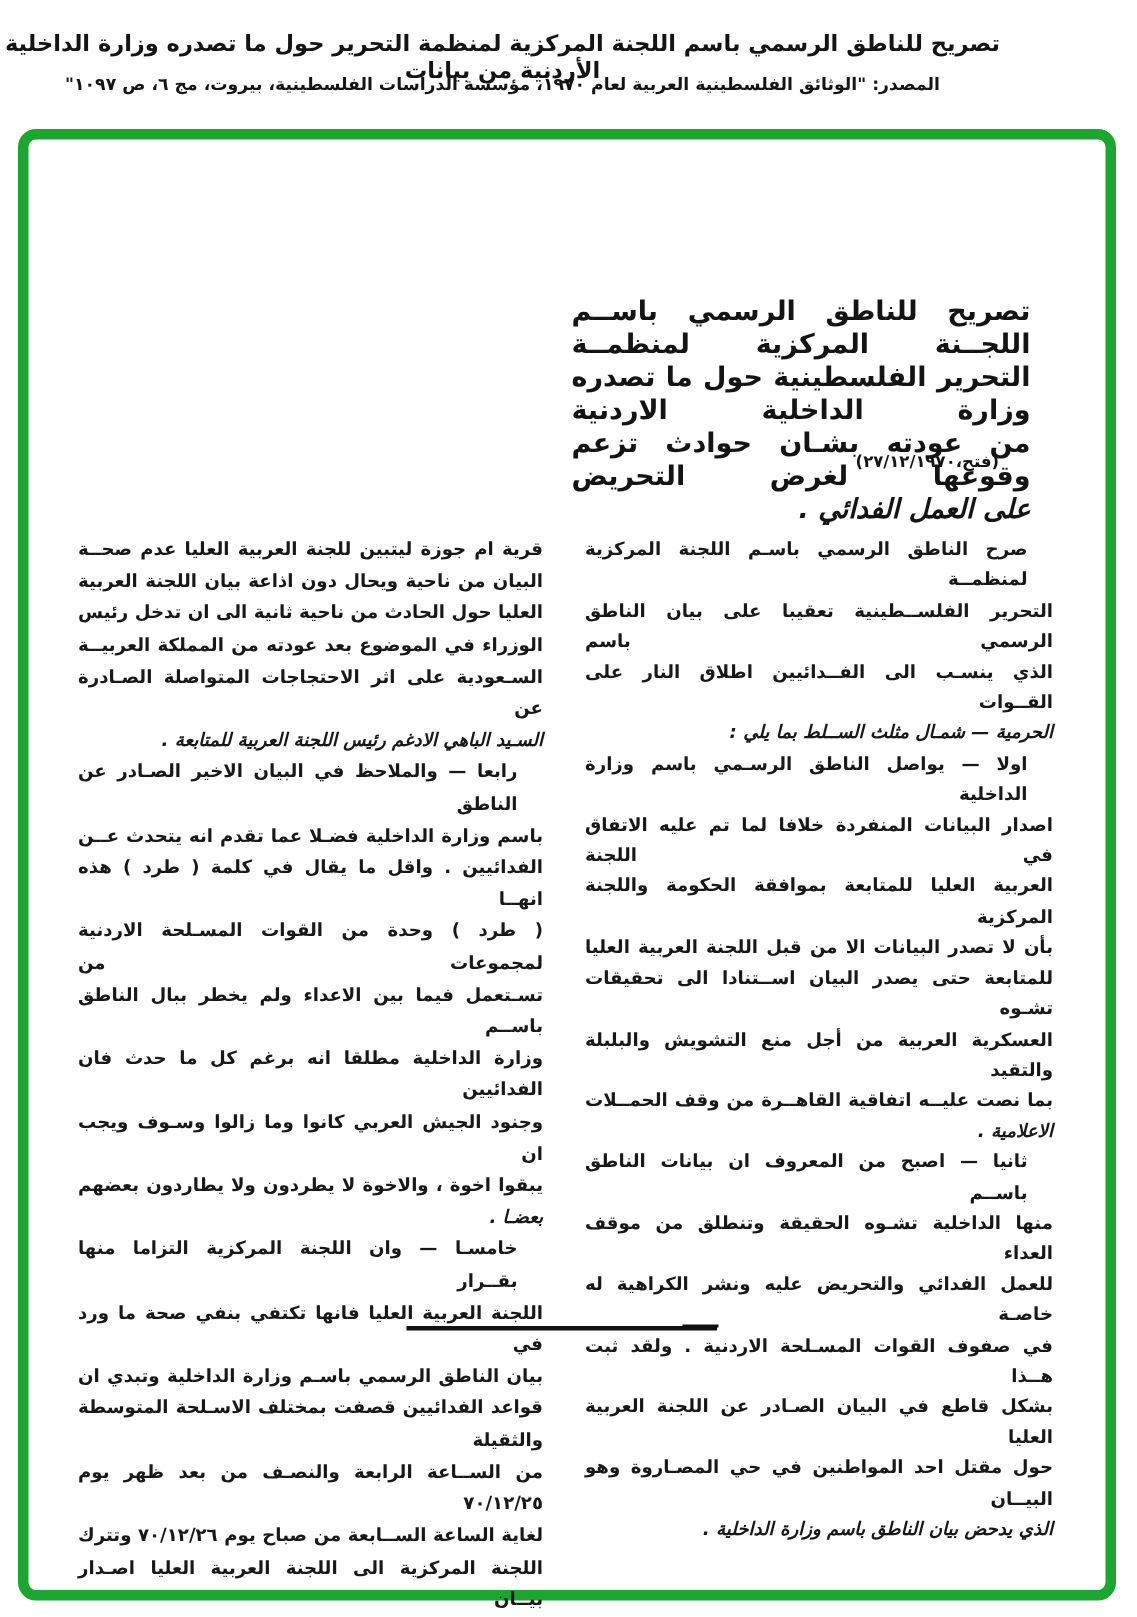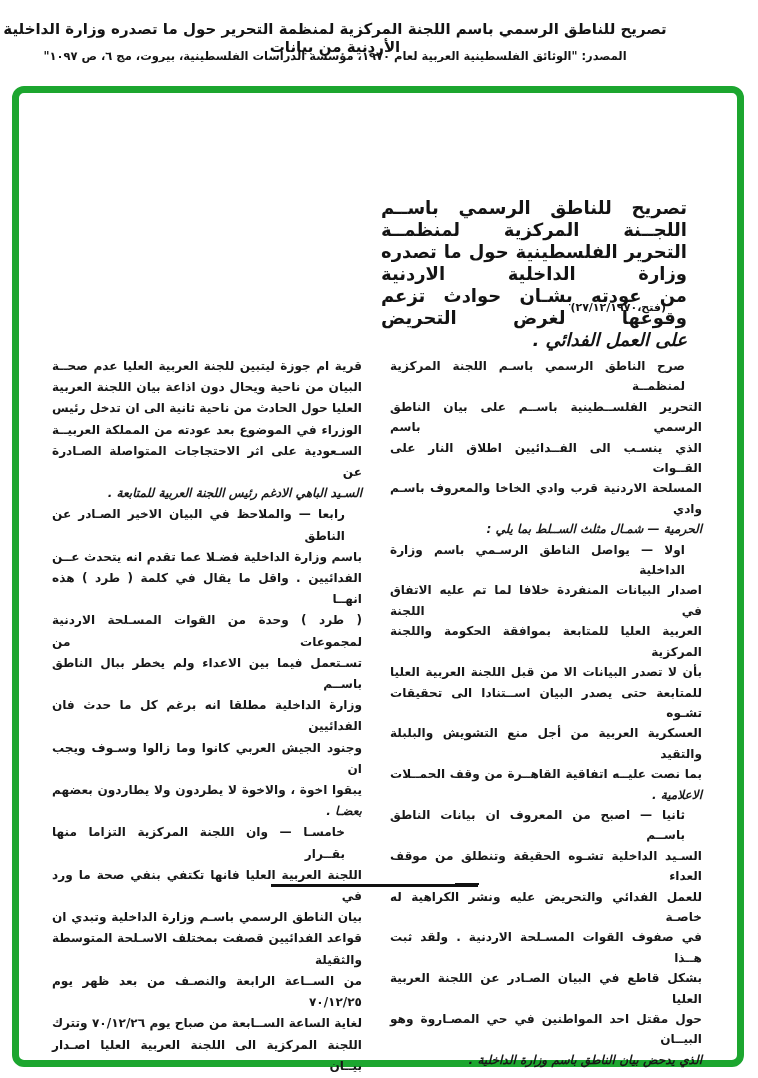--- a/index.html
+++ b/index.html
@@ -48,34 +48,33 @@
     <div class="tl k-j">تصريح للناطق الرسمي باســم اللجــنة المركزية لمنظمــة</div>
     <div class="tl k-j">التحرير الفلسطينية حول ما تصدره وزارة الداخلية الاردنية</div>
     <div class="tl k-j">من عودته بشـان حوادث تزعم وقوعها لغرض التحريض</div>
     <div class="tl k-e">على العمل الفدائي .</div>
   </div>
 
 <div class="abs doc-date">(فتح،٢٧/١٢/١٩٧٠)</div>
 
 <div class="abs col col-right">
     <div class="tl k-s">صرح الناطق الرسمي باسـم اللجنة المركزية لمنظمــة</div>
-    <div class="tl k-j">التحرير الفلســطينية باســم على بيان الناطق الرسمي باسم</div>
+    <div class="tl k-j">التحرير الفلســطينية تعقيبا على بيان الناطق الرسمي باسم</div>
     <div class="tl k-j">الذي ينسـب الى الفــدائيين اطلاق النار على القــوات</div>
-    <div class="tl k-j">المسلحة الاردنية قرب وادي الخاخا والمعروف باسـم وادي</div>
     <div class="tl k-e">الحرمية — شمـال مثلث الســلط بما يلي :</div>
     <div class="tl k-s">اولا — يواصل الناطق الرسـمي باسم وزارة الداخلية</div>
     <div class="tl k-j">اصدار البيانات المنفردة خلافا لما تم عليه الاتفاق في اللجنة</div>
     <div class="tl k-j">العربية العليا للمتابعة بموافقة الحكومة واللجنة المركزية</div>
     <div class="tl k-j">بأن لا تصدر البيانات الا من قبل اللجنة العربية العليا</div>
     <div class="tl k-j">للمتابعة حتى يصدر البيان اســتنادا الى تحقيقات تشـوه</div>
     <div class="tl k-j">العسكرية العربية من أجل منع التشويش والبلبلة والتقيد</div>
     <div class="tl k-j">بما نصت عليــه اتفاقية القاهــرة من وقف الحمــلات</div>
     <div class="tl k-e">الاعلامية .</div>
     <div class="tl k-s">ثانيا — اصبح من المعروف ان بيانات الناطق باســم</div>
-    <div class="tl k-j">السـيد الداخلية تشـوه الحقيقة وتنطلق من موقف العداء</div>
+    <div class="tl k-j">منها الداخلية تشـوه الحقيقة وتنطلق من موقف العداء</div>
     <div class="tl k-j">للعمل الفدائي والتحريض عليه ونشر الكراهية له خاصـة</div>
     <div class="tl k-j">في صفوف القوات المسـلحة الاردنية . ولقد ثبت هــذا</div>
     <div class="tl k-j">بشكل قاطع في البيان الصـادر عن اللجنة العربية العليا</div>
     <div class="tl k-j">حول مقتل احد المواطنين في حي المصـاروة وهو البيــان</div>
     <div class="tl k-e">الذي يدحض بيان الناطق باسم وزارة الداخلية .</div>
   </div>
 
 <div class="abs col col-left">
     <div class="tl k-j">قرية ام جوزة ليتبين للجنة العربية العليا عدم صحــة</div>
     <div class="tl k-j">البيان من ناحية ويحال دون اذاعة بيان اللجنة العربية</div>

